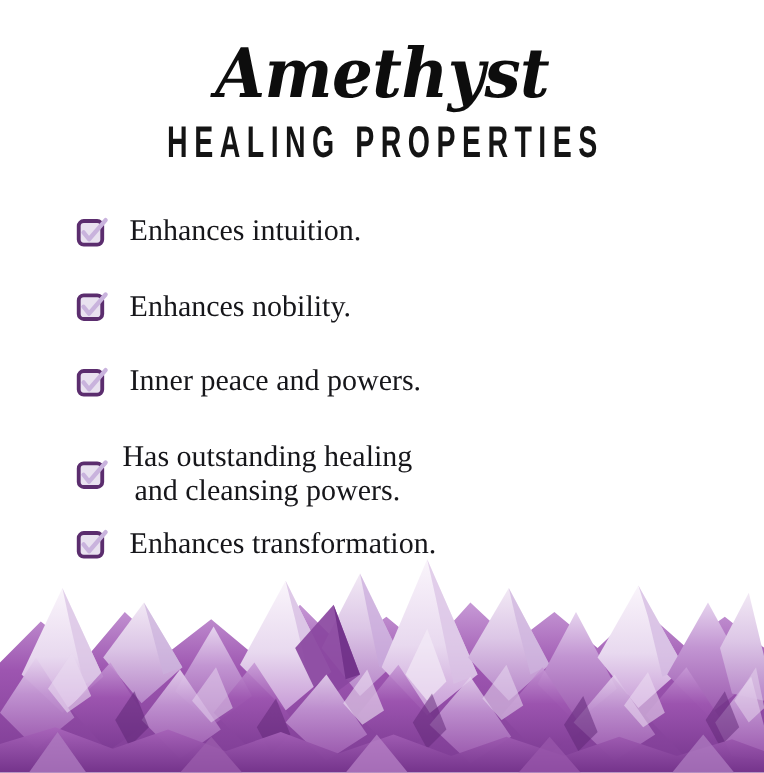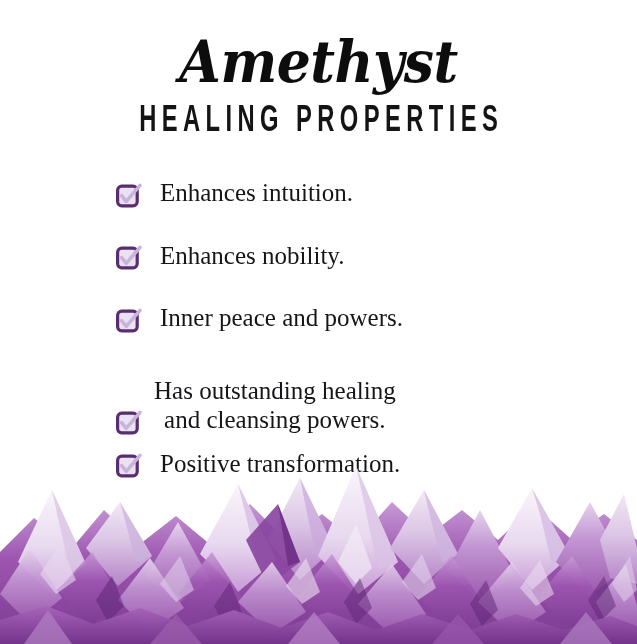--- a/index.html
+++ b/index.html
@@ -54,22 +54,22 @@
     position: absolute;
     top: 178px;
     left: 0;
     width: 637px;
     margin: 0;
     padding: 0;
     list-style: none;
   }
   .benefit-row {
     display: flex;
-    align-items: flex-end;
-    padding-left: 116px;
+    align-items: center;
+    padding-left: 64px;
     margin-bottom: 33px;
   }
   .benefit-row:last-child {
     margin-bottom: 0;
   }
   .benefit-row.tight {
     margin-bottom: 14px;
   }
 
   .check-box {
@@ -88,21 +88,20 @@
     font-family: "Liberation Serif", "DejaVu Serif", serif;
     font-size: 25px;
     line-height: 1.18;
     color: #16161a;
     padding-left: 18px;
     white-space: pre-line;
   }
   .benefit-text.centered {
     text-align: center;
     padding-left: 12px;
-    margin-top: 10px;
   }
 
   
   .crystal-band {
     position: absolute;
     left: 0;
     bottom: 0;
     width: 637px;
     height: 200px;
   }
@@ -165,21 +164,21 @@
 and cleansing powers.</span>
     </li>
 
     <li class="benefit-row">
       <span class="check-box">
         <svg width="26" height="24" viewBox="0 0 26 24">
           <rect x="1.6" y="2.2" width="19.6" height="19.6" rx="4.2" ry="4.2" fill="#e9e2f0" stroke="#5b2d6e" stroke-width="3.2"></rect>
           <path d="M5.6 11.6 L10.2 17.4 L24.0 1.4" fill="none" stroke="#c9b3dd" stroke-width="3.6" stroke-linecap="round" stroke-linejoin="round"></path>
         </svg>
       </span>
-      <span class="benefit-text">Positive transformation.</span>
+      <span class="benefit-text">Enhances transformation.</span>
     </li>
 
   </ul>
 
   <div class="crystal-band">
     <svg viewBox="0 0 637 200" preserveAspectRatio="none">
       <defs>
         <linearGradient id="gLight" x1="0" y1="0" x2="0" y2="1">
           <stop offset="0%" stop-color="#f2e9f5"></stop>
           <stop offset="45%" stop-color="#dcc6e6"></stop>

